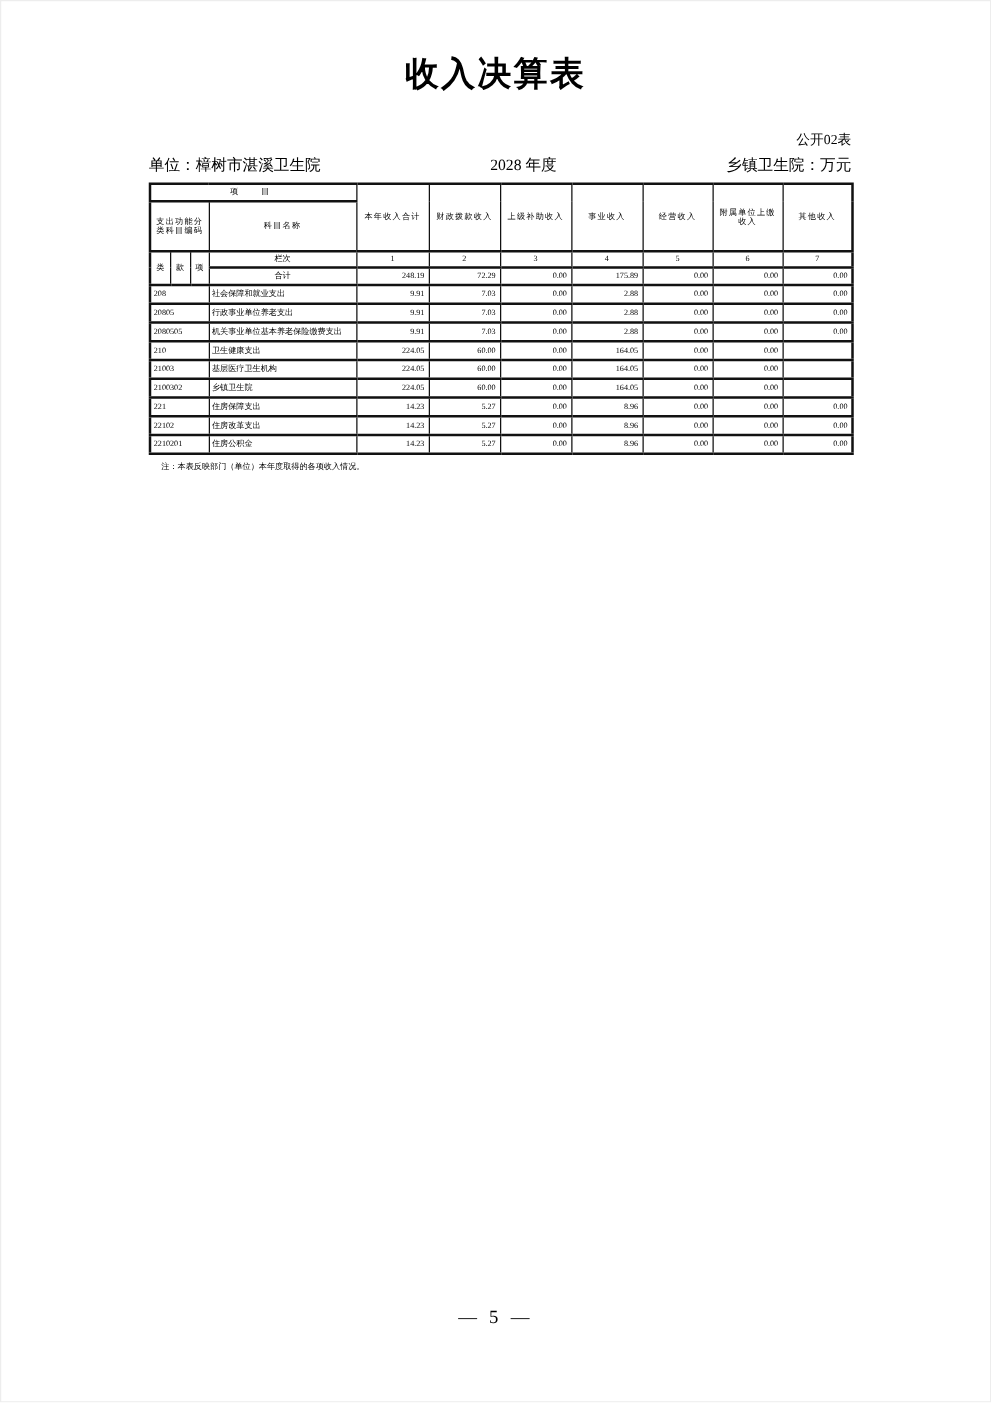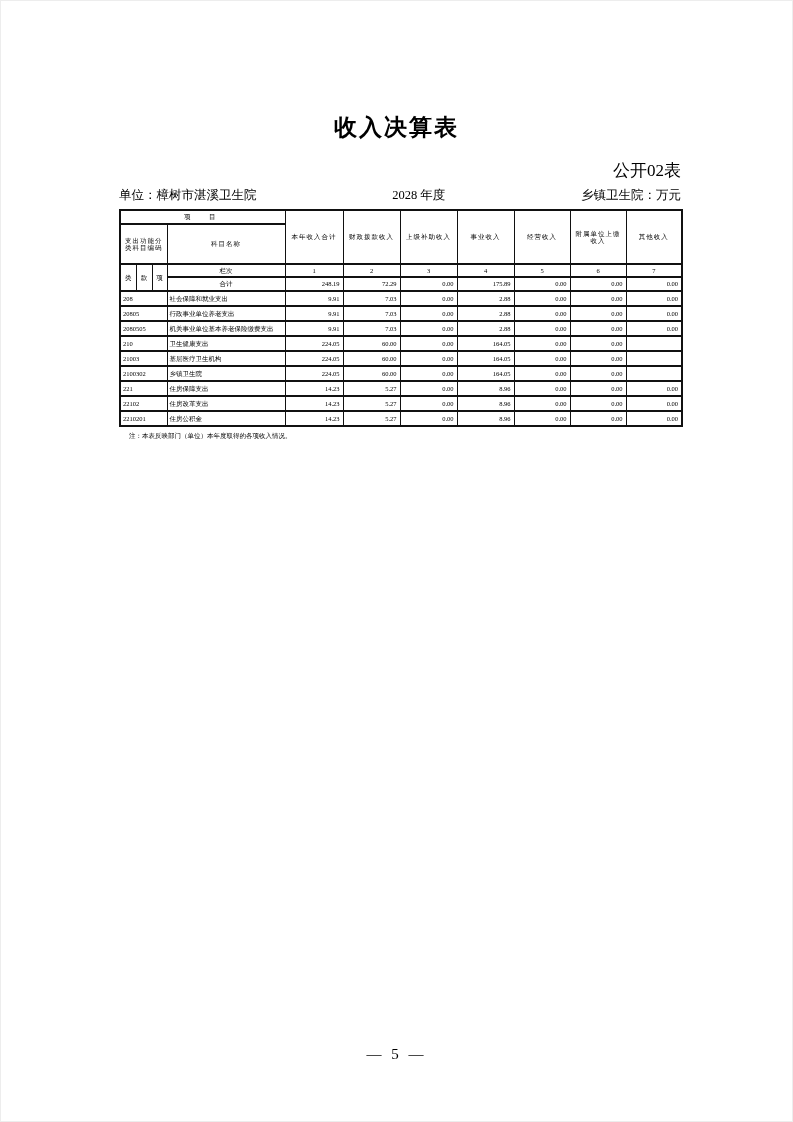--- a/index.html
+++ b/index.html
@@ -2,26 +2,26 @@
 <html><head>
 <meta charset="utf-8">
 <style>
   html,body { margin:0; padding:0; background:#ffffff; }
   .page {
     width:793px; height:1122px; position:relative; background:#fff;
     font-family:"Liberation Serif", serif; color:#000;
     box-sizing:border-box; border:1px solid #ededed; overflow:hidden;
   }
   .doc-title {
-    text-align:center; padding-top:111px;
+    text-align:center; padding-top:40px;
     font-family:"Liberation Sans", sans-serif;
-    font-weight:bold; font-size:23px; letter-spacing:2px;
+    font-weight:bold; font-size:27px; letter-spacing:2px;
   }
   .content { width:562px; margin-left:118px; }
-  .table-code { text-align:right; font-size:17px; margin-top:16px; }
+  .table-code { text-align:right; font-size:11px; margin-top:27px; }
   .meta-row {
     display:flex; justify-content:space-between; align-items:flex-end;
     font-size:12.5px; margin-top:5px; margin-bottom:5px;gap:32px;
   }
   table.income {
     border-collapse:collapse; width:562px; table-layout:fixed;
     font-size:6.5px; line-height:1.15;
   }
   table.income th, table.income td {
     border-left:1px solid #111; border-right:1px solid #111;

